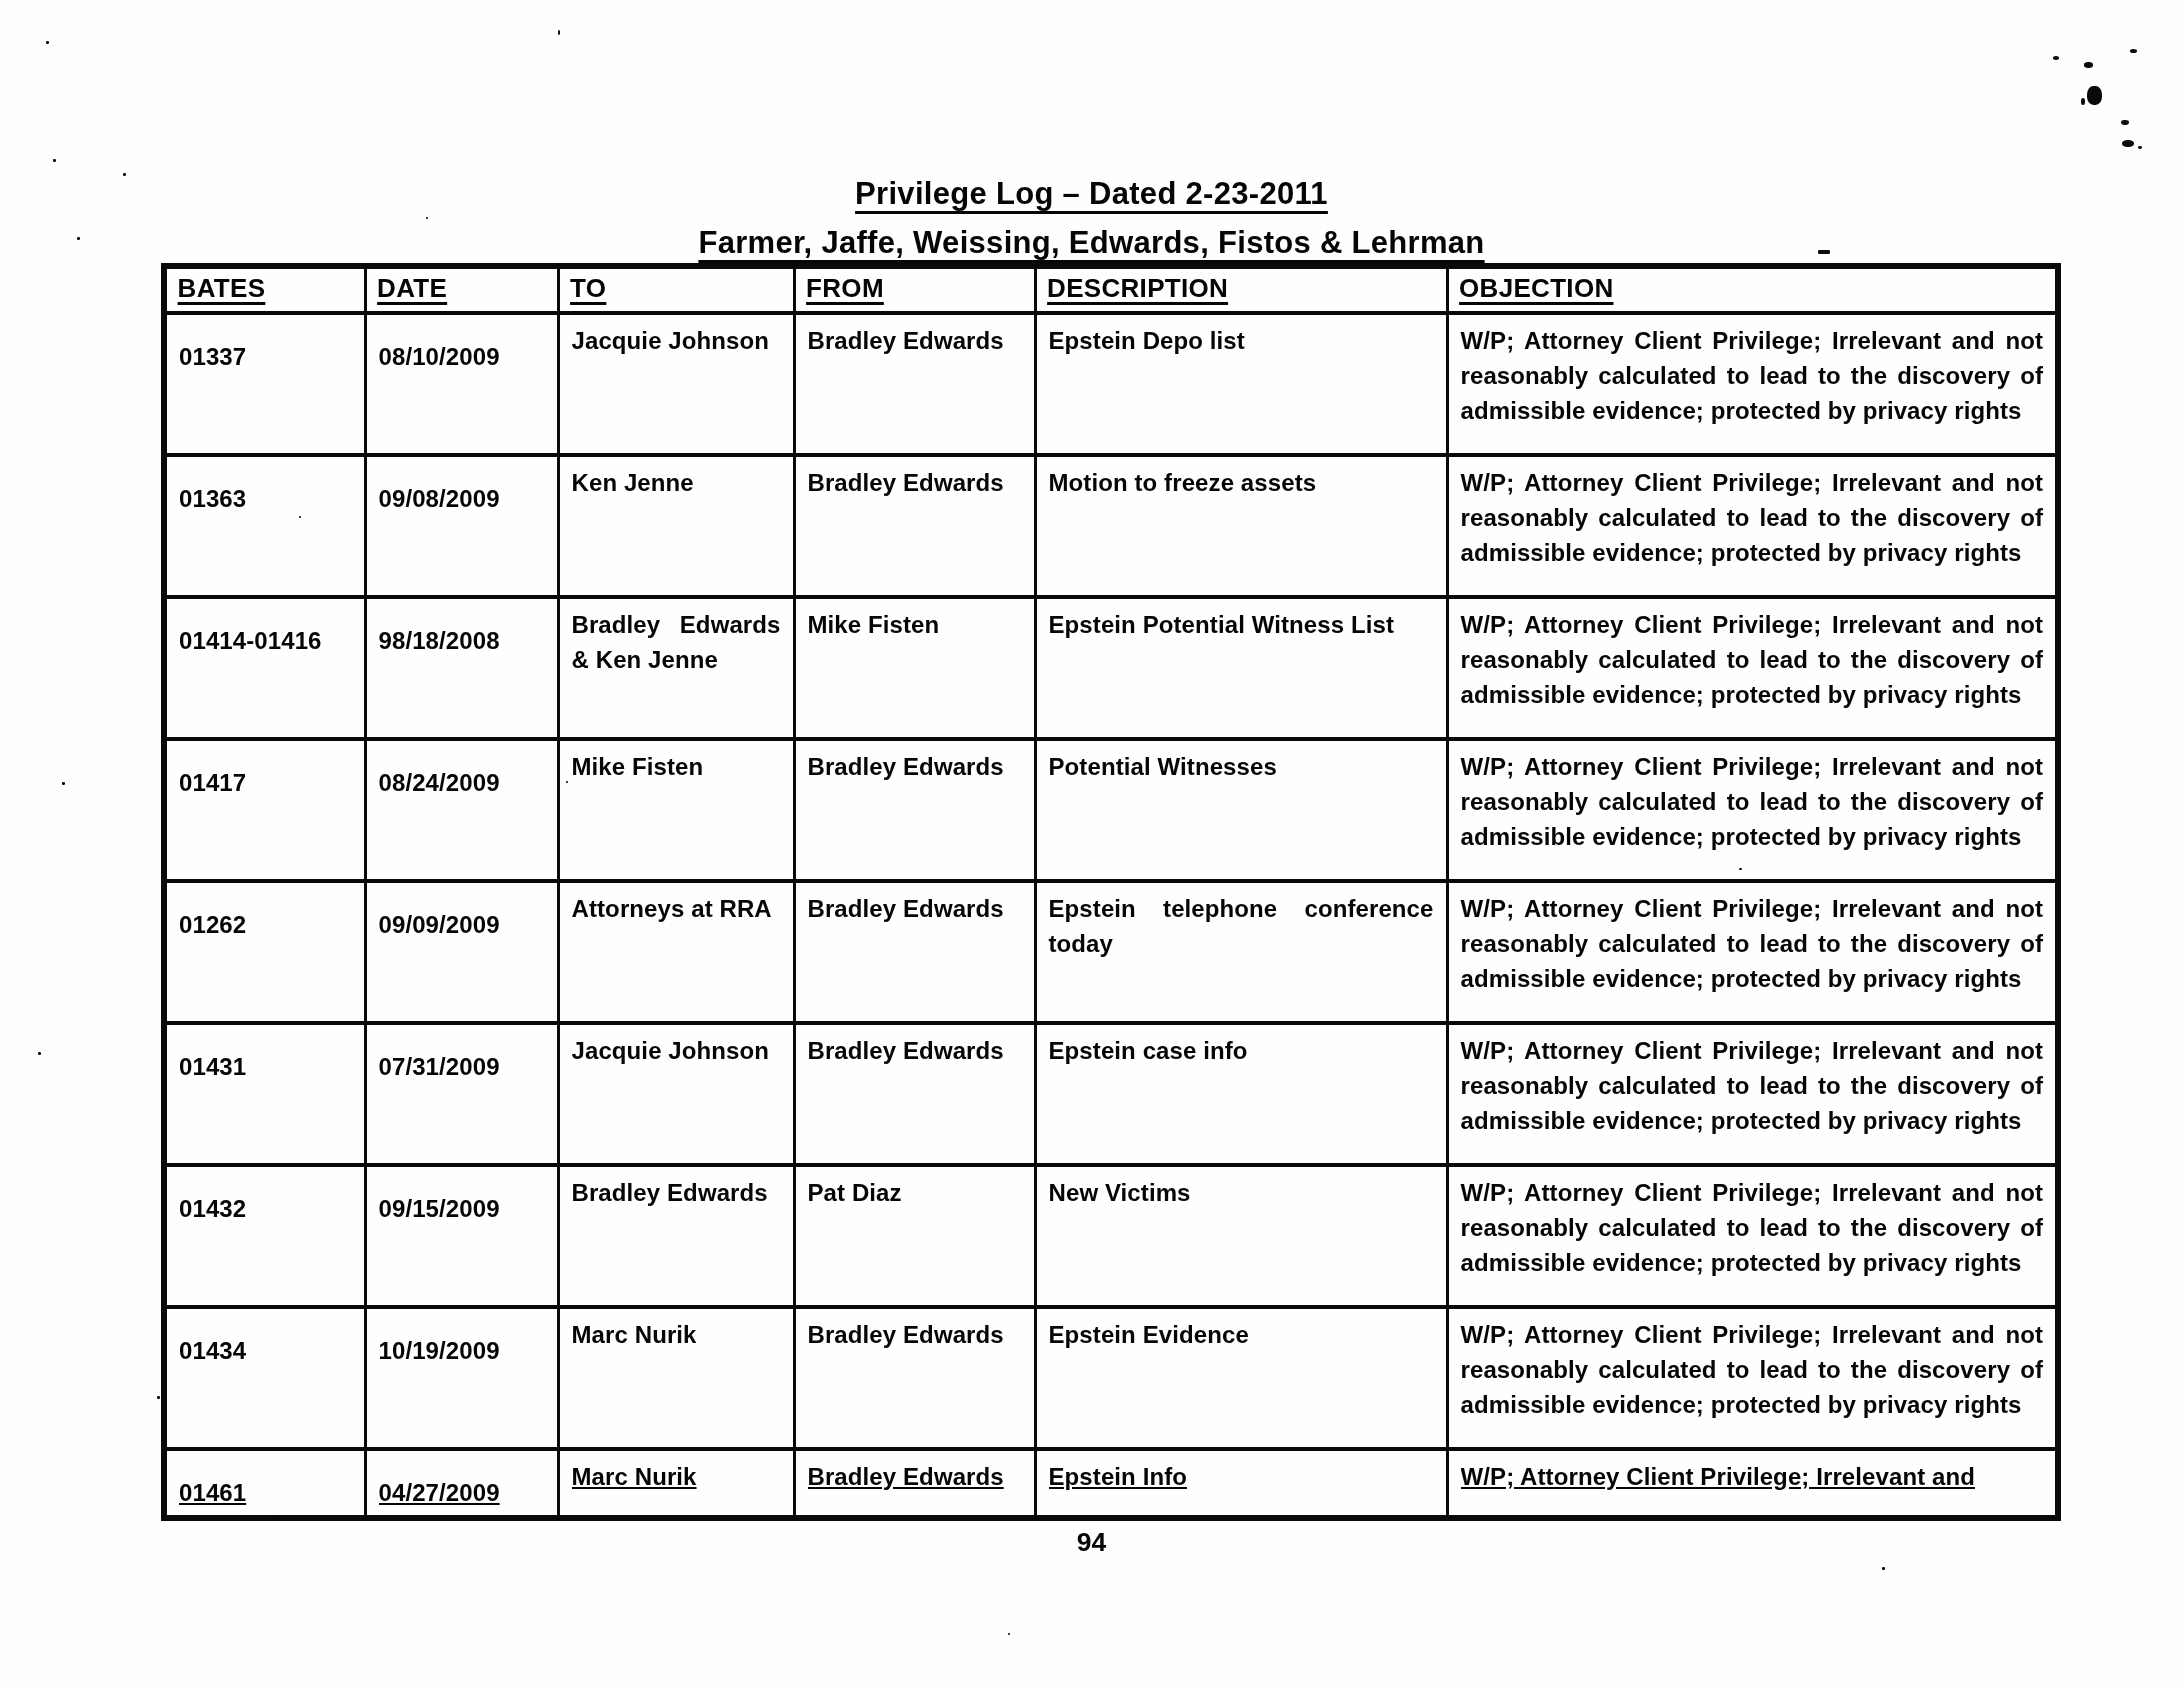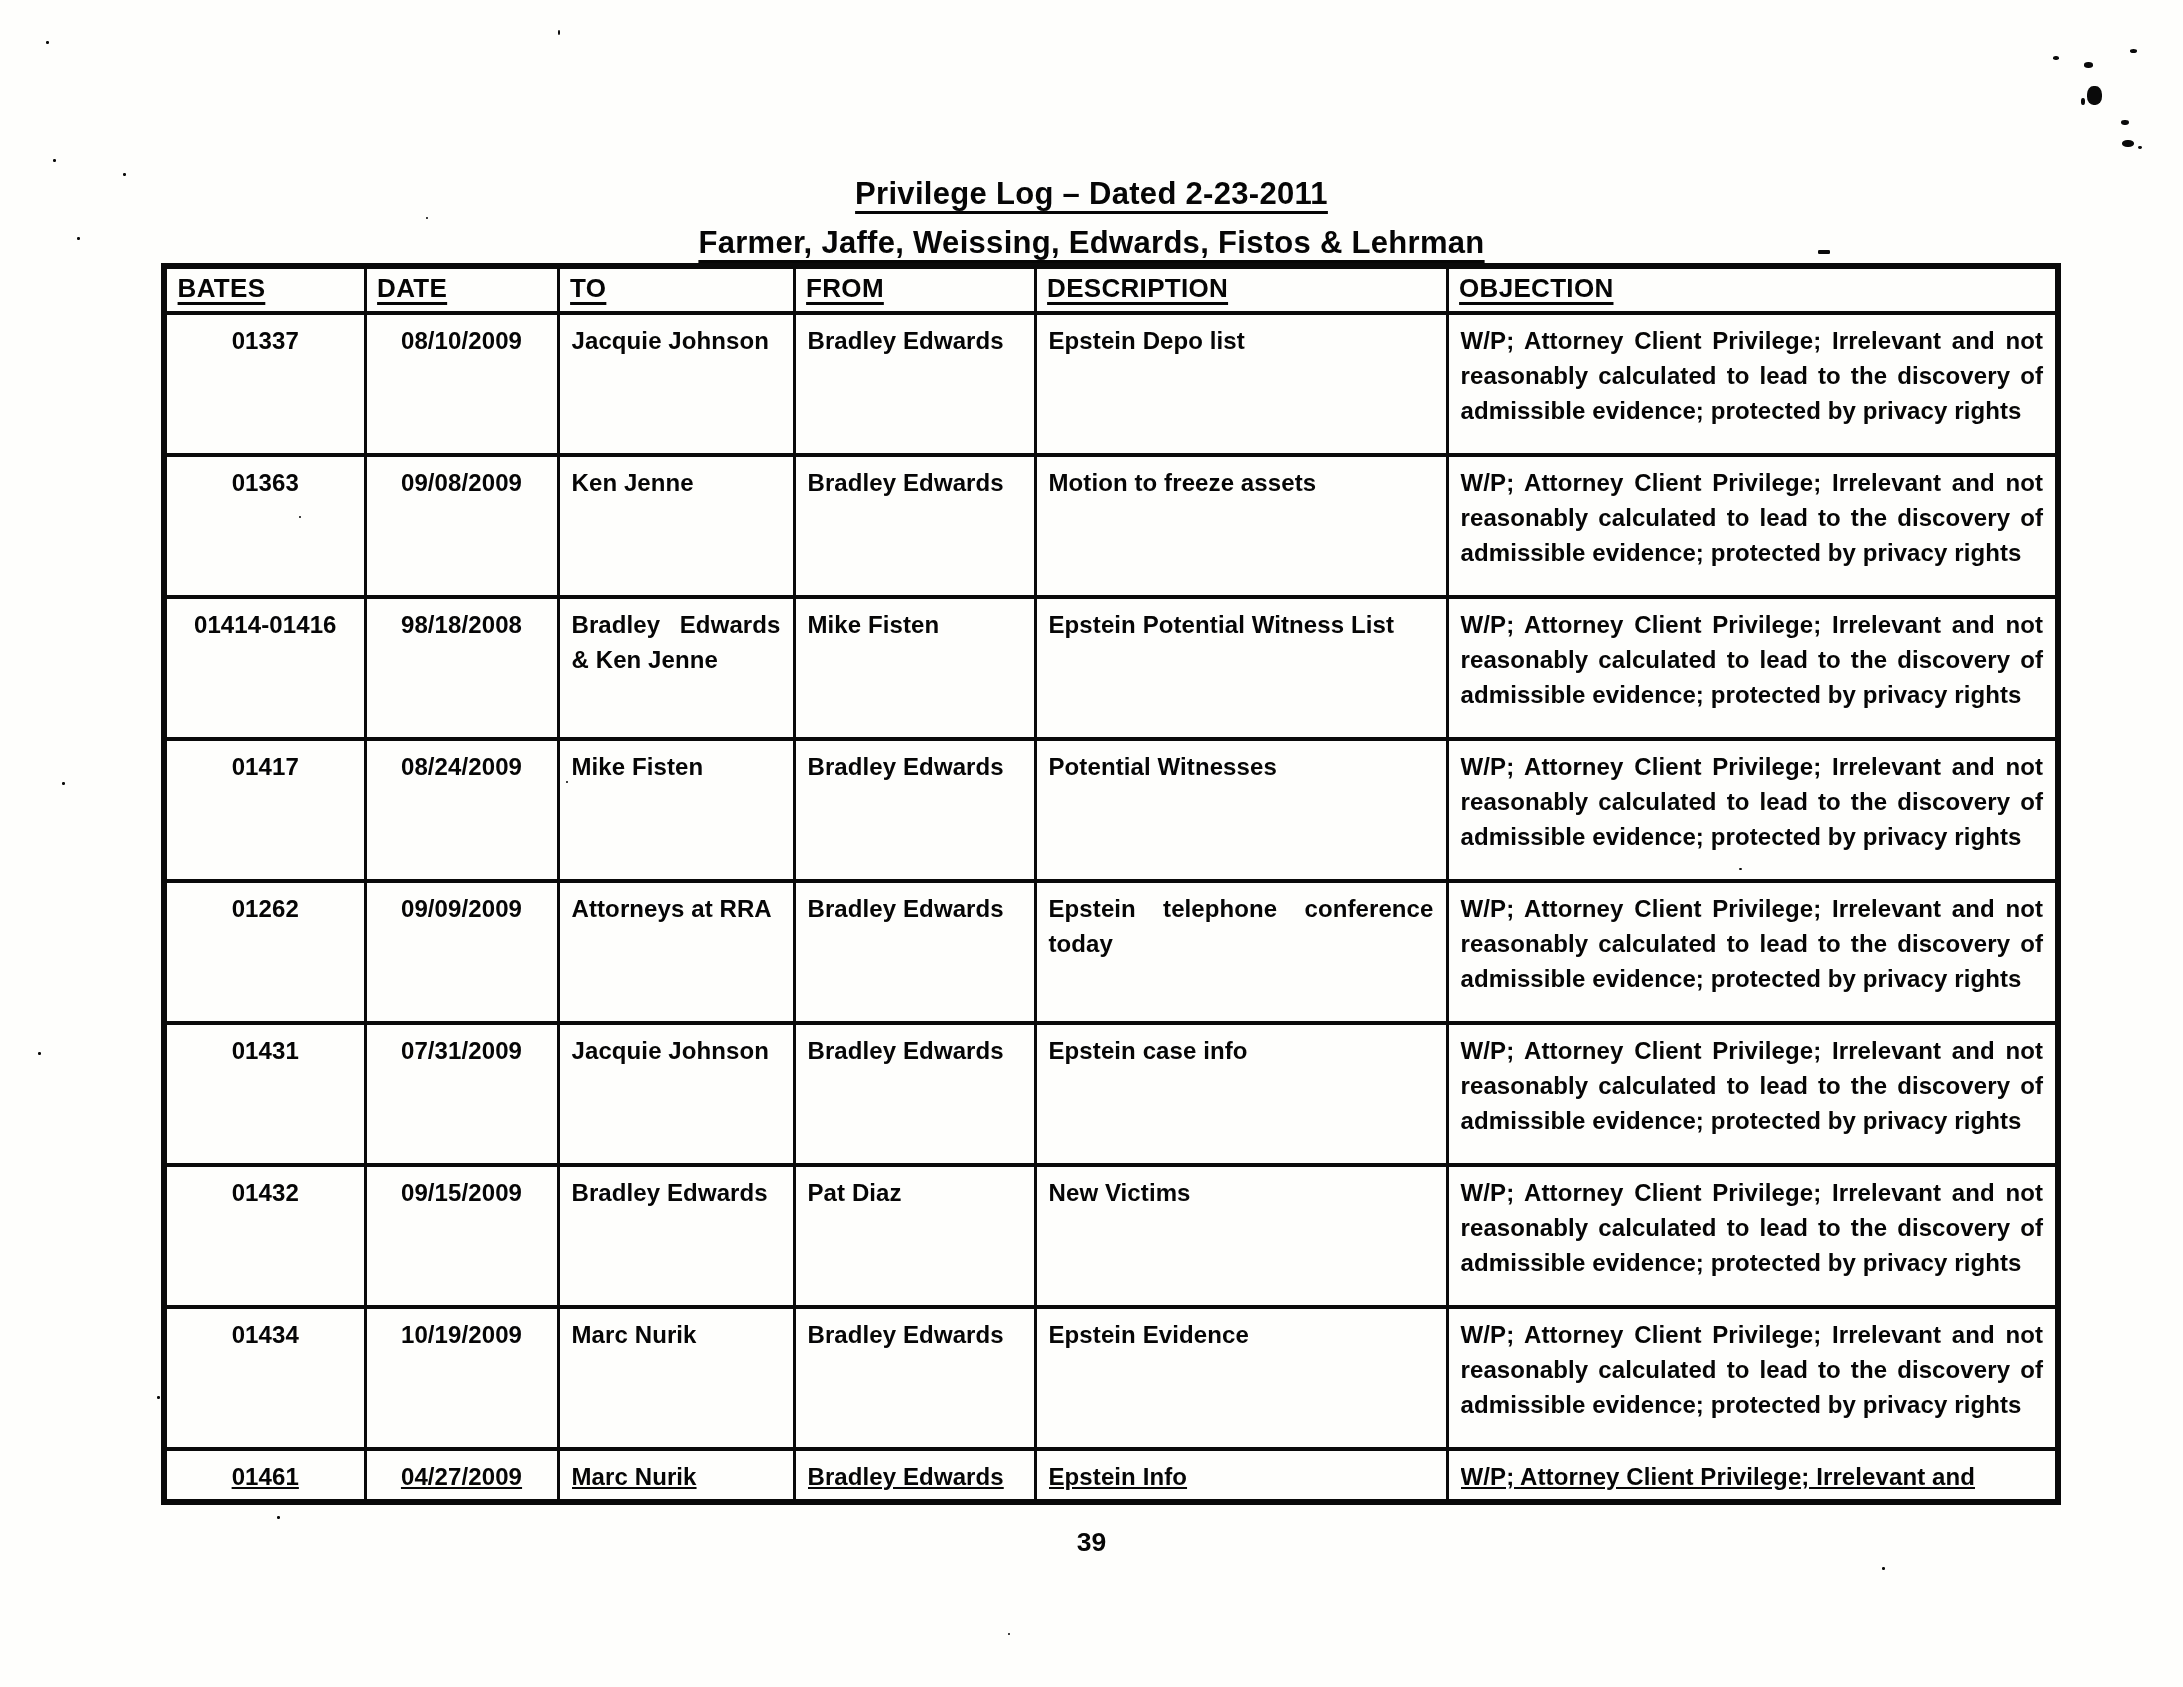--- a/index.html
+++ b/index.html
@@ -77,21 +77,21 @@
     vertical-align: top;
     padding: 8px 12px 5.3px 12px;
   }
   .cell {
     font-size: 24px;
     line-height: 35px;
     font-weight: 700;
     text-align: justify;
     letter-spacing: 0.1px;
   }
-  .cell-bates, .cell-date { text-align: center; }
+  .cell-bates, .cell-date { text-align: left; margin-top: 16px; }
   tbody tr:last-child .cell {
     max-height: 36px;
     overflow: hidden;
     text-decoration: underline;
   }
   
   .page-number {
     position: absolute;
     top: 1527px;
     left: 0;
@@ -317,21 +317,21 @@
           <td>
             <div class="cell cell-description">Epstein Info</div>
           </td>
           <td>
             <div class="cell cell-objection">W/P; Attorney Client Privilege; Irrelevant and</div>
           </td>
         </tr>
       </tbody>
   </table>
 
-  <div class="page-number">39</div>
+  <div class="page-number">94</div>
 
   <div class="speck" style="left:46px;top:41px;width:2.6px;height:2.6px;"></div>
   <div class="speck" style="left:558px;top:30px;width:2px;height:4.6px;"></div>
   <div class="speck" style="left:53px;top:159px;width:2.6px;height:2.6px;"></div>
   <div class="speck" style="left:123px;top:173px;width:2.6px;height:2.6px;"></div>
   <div class="speck" style="left:426px;top:217px;width:2px;height:2px;"></div>
   <div class="speck" style="left:77px;top:237px;width:2.6px;height:2.6px;"></div>
   <div class="speck" style="left:1818px;top:250px;width:12px;height:4px;border-radius:1.3px;"></div>
   <div class="speck" style="left:2053px;top:56px;width:6px;height:4px;"></div>
   <div class="speck" style="left:2084px;top:62px;width:9.3px;height:6px;"></div>

